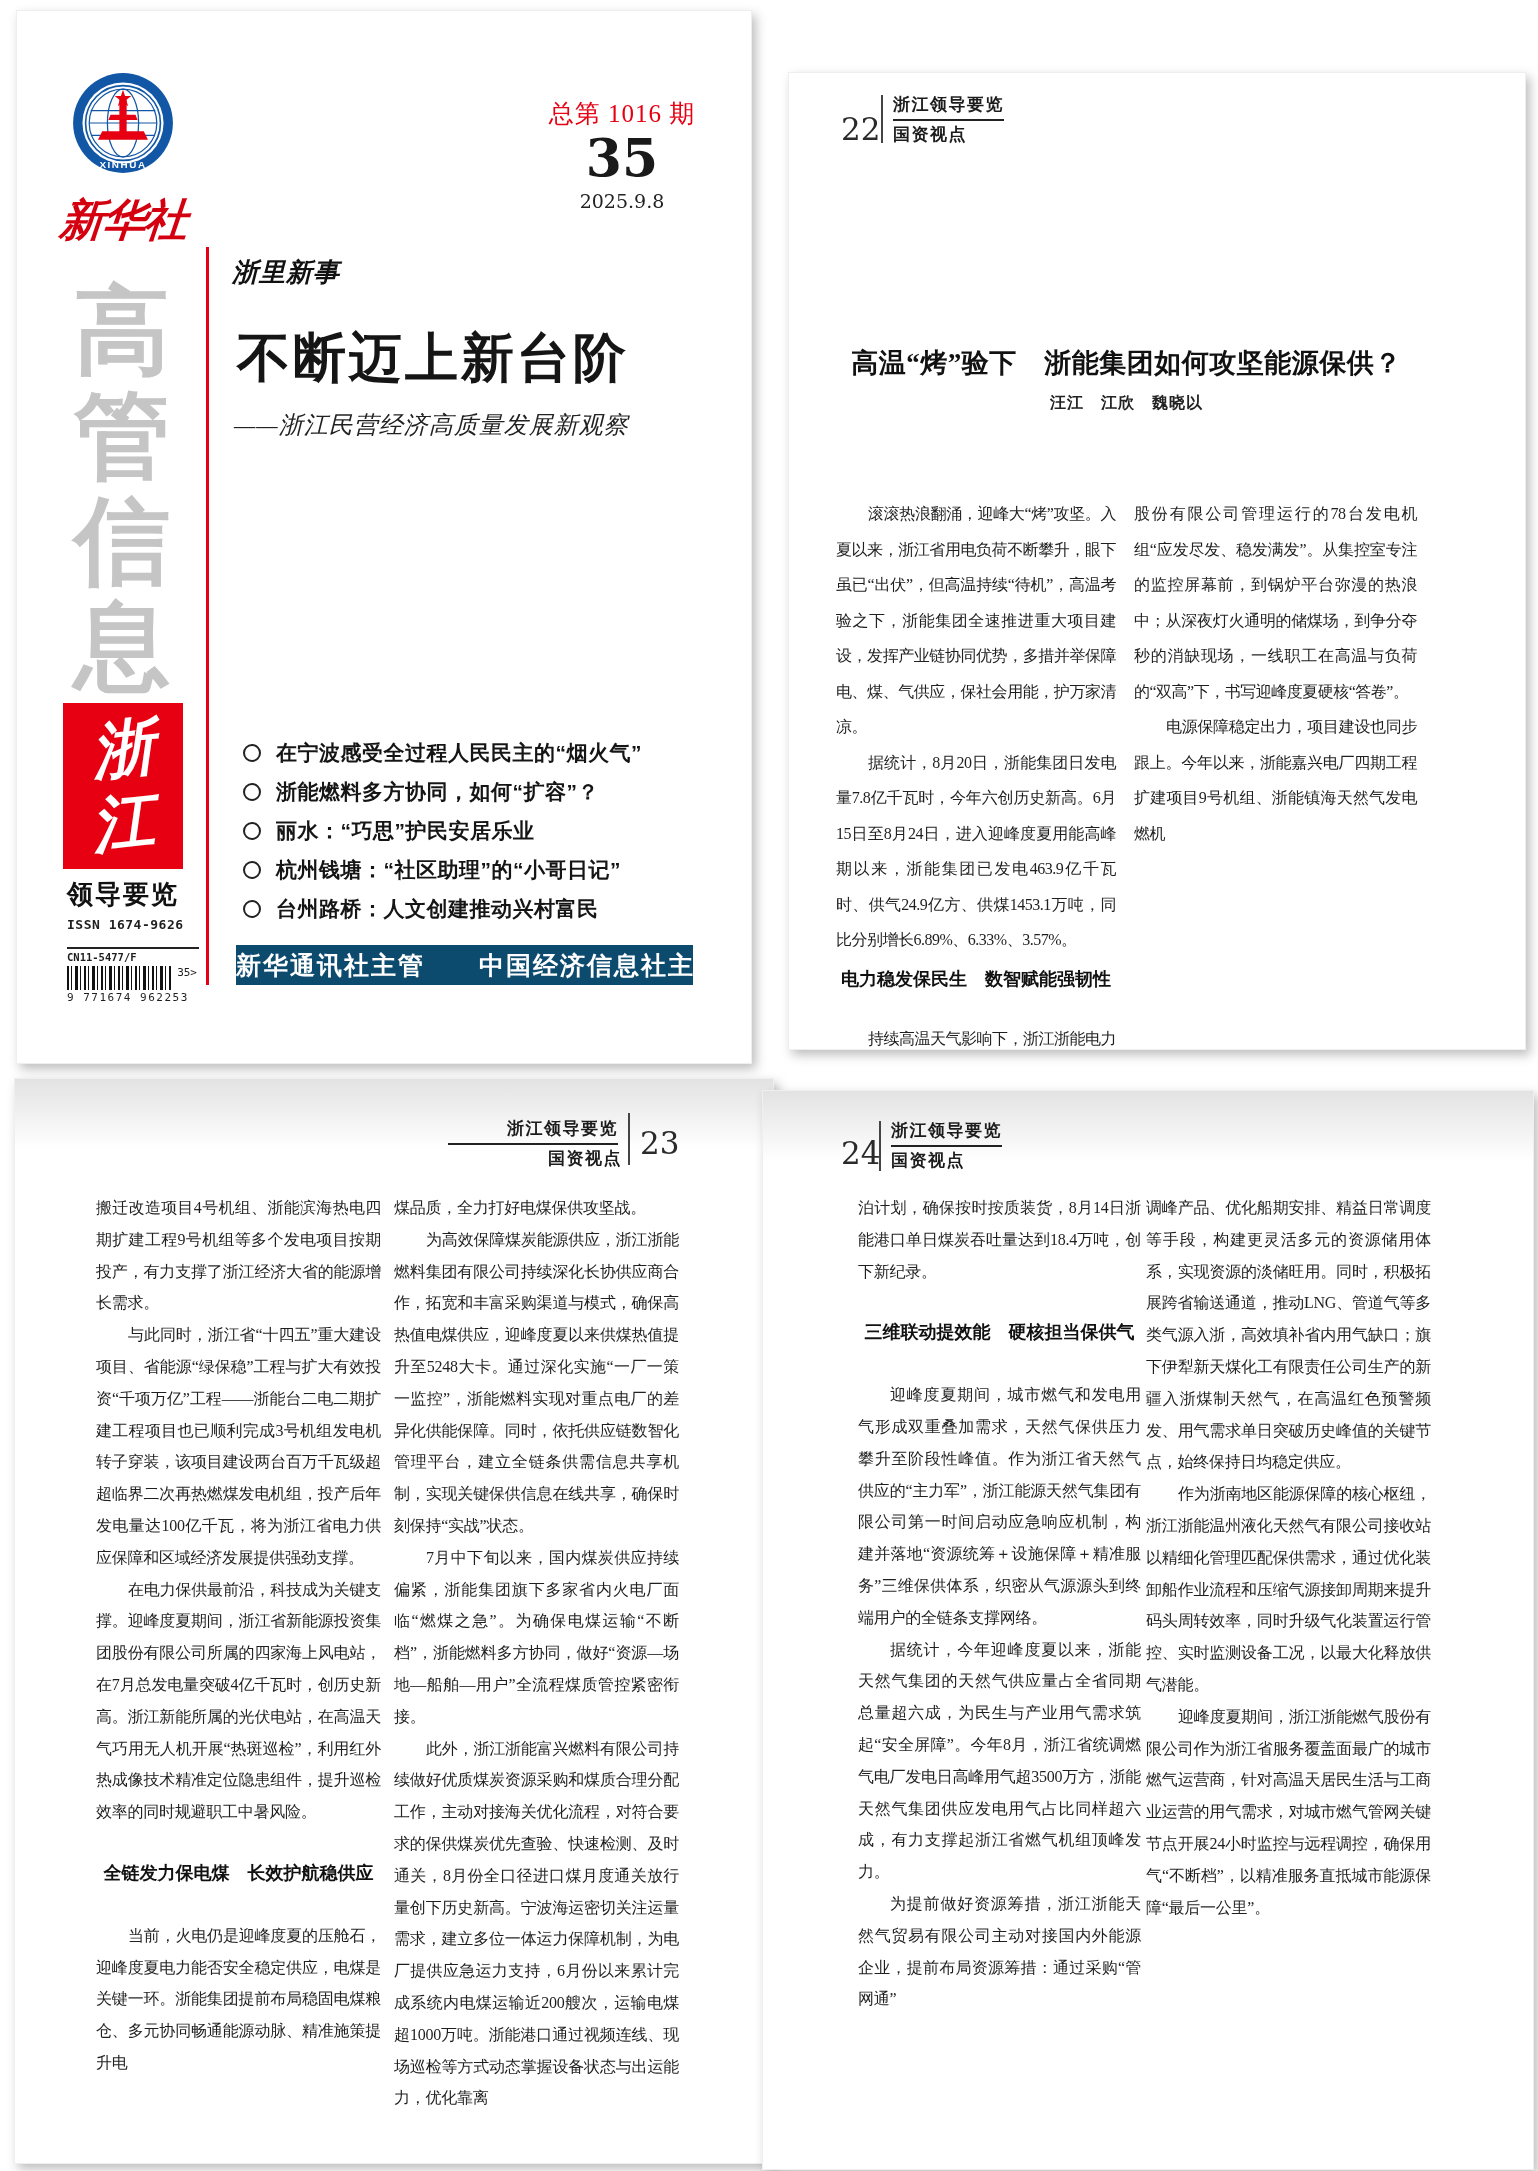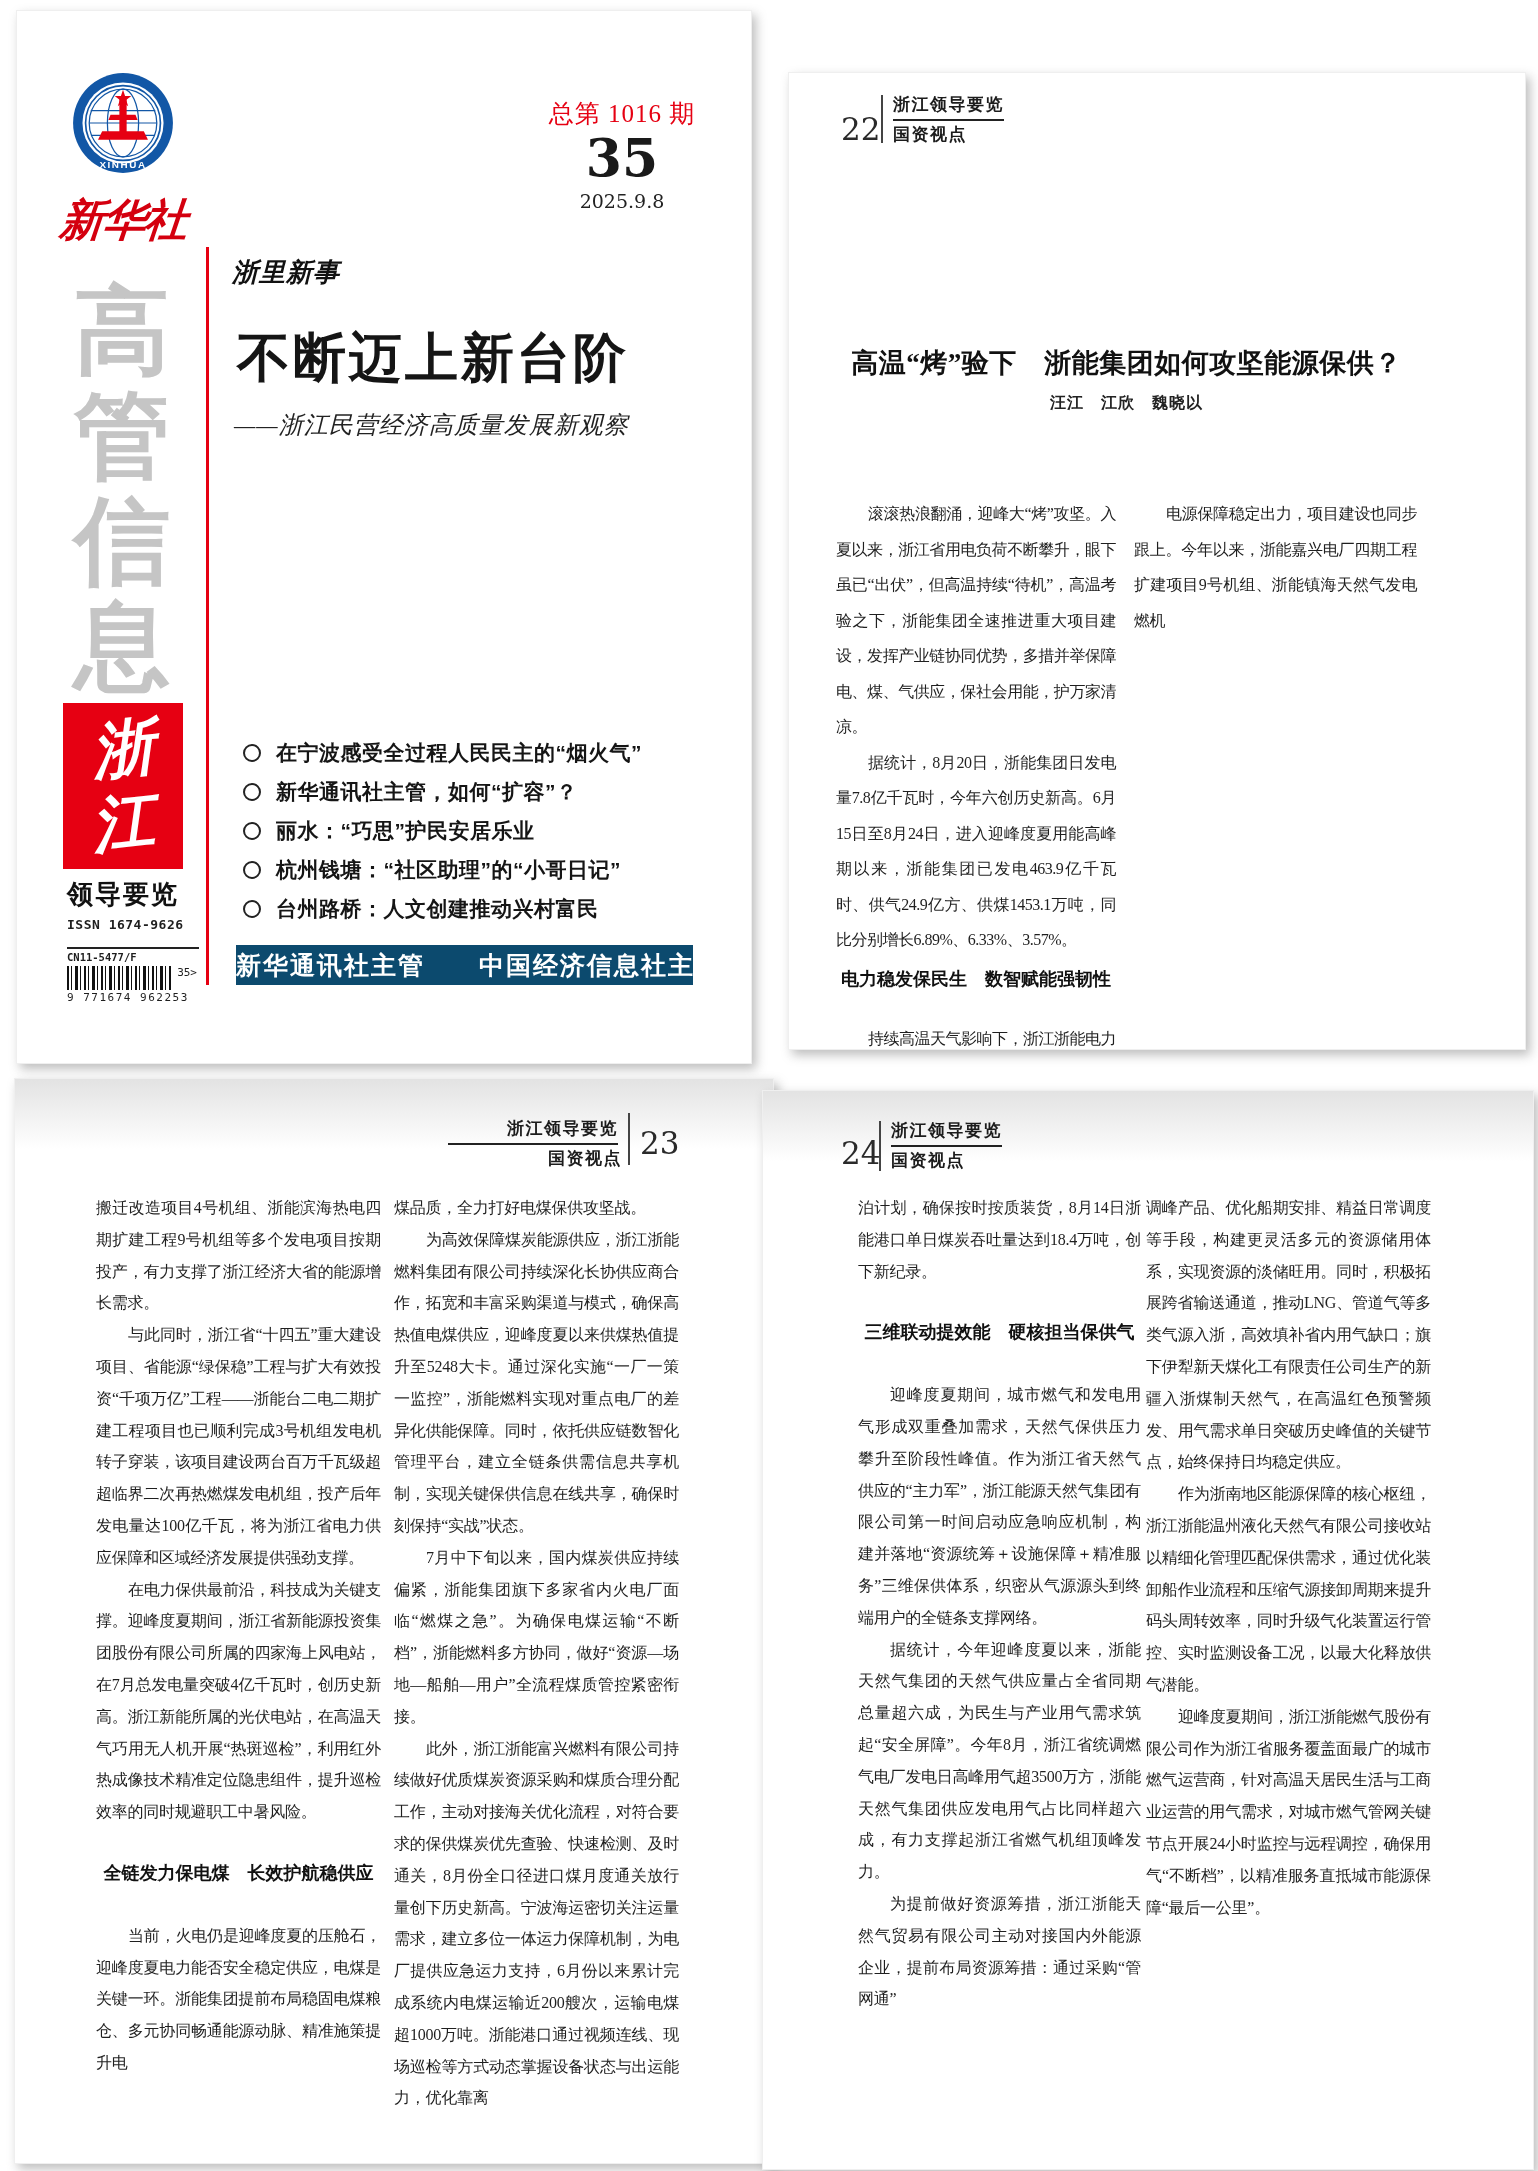--- a/index.html
+++ b/index.html
@@ -127,21 +127,21 @@
 
   <div class="toc">
 
       <div class="toc-item">
         <span class="toc-circle"></span>
         <span class="toc-text">在宁波感受全过程人民民主的“烟火气”</span>
       </div>
 
       <div class="toc-item">
         <span class="toc-circle"></span>
-        <span class="toc-text">新华通讯社主管，如何“扩容”？</span>
+        <span class="toc-text">浙能燃料多方协同，如何“扩容”？</span>
       </div>
 
       <div class="toc-item">
         <span class="toc-circle"></span>
         <span class="toc-text">丽水：“巧思”护民安居乐业</span>
       </div>
 
       <div class="toc-item">
         <span class="toc-circle"></span>
         <span class="toc-text">杭州钱塘：“社区助理”的“小哥日记”</span>
@@ -184,20 +184,21 @@
 
   <div class="col" style="left:47px;top:423px;width:280px;">
 
   <p class="bp para indent">滚滚热浪翻涌，迎峰大“烤”攻坚。入夏以来，浙江省用电负荷不断攀升，眼下虽已“出伏”，但高温持续“待机”，高温考验之下，浙能集团全速推进重大项目建设，发挥产业链协同优势，多措并举保障电、煤、气供应，保社会用能，护万家清凉。</p>
       <p class="bp para indent">据统计，8月20日，浙能集团日发电量7.8亿千瓦时，今年六创历史新高。6月15日至8月24日，进入迎峰度夏用能高峰期以来，浙能集团已发电463.9亿千瓦时、供气24.9亿方、供煤1453.1万吨，同比分别增长6.89%、6.33%、3.57%。</p>
       <p class="bp subhead">电力稳发保民生　数智赋能强韧性</p>
       <p class="bp para indent">持续高温天气影响下，浙江浙能电力</p>
     </div>
   <div class="col" style="left:345px;top:423px;width:283px;">
 
+  <p class="bp para">股份有限公司管理运行的78台发电机组“应发尽发、稳发满发”。从集控室专注的监控屏幕前，到锅炉平台弥漫的热浪中；从深夜灯火通明的储煤场，到争分夺秒的消缺现场，一线职工在高温与负荷的“双高”下，书写迎峰度夏硬核“答卷”。</p>
       <p class="bp para indent">电源保障稳定出力，项目建设也同步跟上。今年以来，浙能嘉兴电厂四期工程扩建项目9号机组、浙能镇海天然气发电燃机</p>
     </div>
 </div>
 
 <div class="page p23 under">
   <div class="ph-brand ph-right" style="left:433px;top:38px;width:170px;text-align:right;">浙江领导要览</div>
   <div class="ph-section" style="left:533px;top:68px;">国资视点</div>
   <div class="ph-divider" style="left:613px;top:34px;height:52px;"></div>
   <div class="ph-num" style="left:625px;top:46px;">23</div>
 

